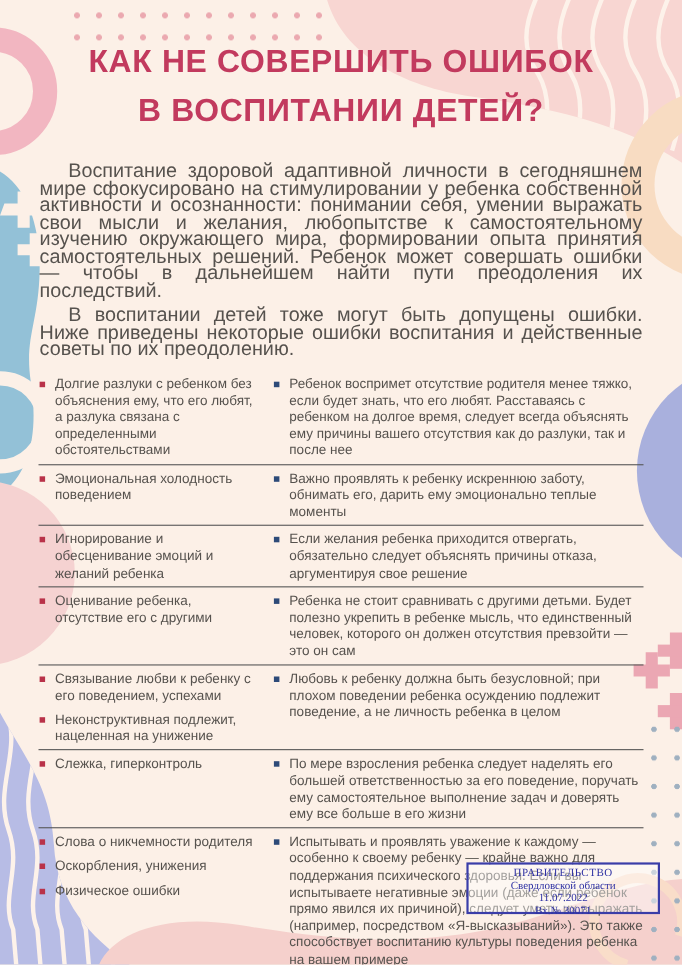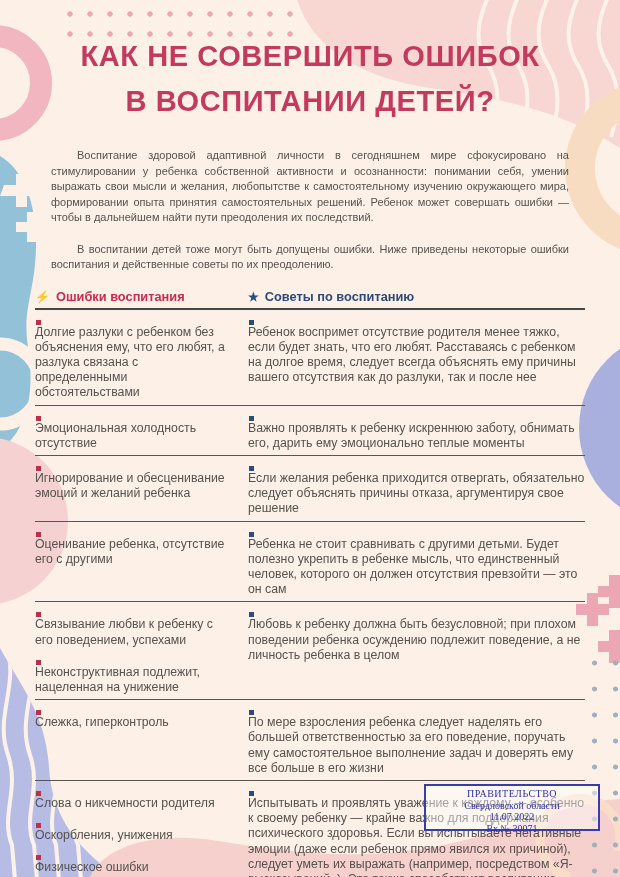--- a/index.html
+++ b/index.html
@@ -24,37 +24,37 @@
   .content{
     position:absolute;inset:0;z-index:2;
     padding:34px 35px 0;box-sizing:border-box;
   }
   h1{
     margin:0;text-align:center;
     font-size:29px;line-height:45px;font-weight:bold;
     color:#c23a5e;letter-spacing:.6px;
   }
   .intro-p{
-    margin:16px;color:#56524e;
-    font-size:11px;line-height:15.5px;
+    margin:1px;color:#56524e;
+    font-size:18px;line-height:15.5px;
     text-align:justify;text-indent:26px;
   }
   .intro-p + .intro-p{margin-top:7px;}
   .intro{margin-top:24px;}
   .table{margin-top:11px;}
   .thead{display:flex;align-items:flex-end;border-bottom:2px solid #474747;padding-bottom:4px;}
   .cell-m{width:213px;padding-right:16px;box-sizing:border-box;flex:none;}
   .cell-a{flex:1;min-width:0;}
   .th-label{font-weight:bold;font-size:12.8px;}
   .th-m{color:#c22f50;}
   .th-a{color:#2d4a78;}
   .hicon{display:inline-block;margin-right:6px;font-size:12px;}
   .row{display:flex;border-bottom:1px solid #565656;padding:5px 0 4px;}
   .row:last-child{border-bottom:none;}
-  .item{display:flex;color:#56524e;font-size:12.3px;line-height:15.2px;flex-direction:column;}
+  .item{display:flex;color:#56524e;font-size:12.3px;line-height:15.2px;}
   .item + .item{margin-top:7px;}
   .bullet{width:5px;height:5px;flex:none;margin:5px 9px 0 1px;}
   .bullet-red{background:#b93249;}
   .bullet-blue{background:#2d4a78;}
   .stamp{
     position:absolute;left:424px;top:784px;width:176px;height:47px;
     border:2px solid #3a3da8;background:rgba(255,255,255,.45);
     z-index:3;color:#2e31a3;text-align:center;
     font-family:"Liberation Serif",serif;
     font-size:10px;line-height:11.5px;padding-top:2px;box-sizing:border-box;
@@ -131,49 +131,41 @@
       <span>КАК НЕ СОВЕРШИТЬ ОШИБОК</span><br>
       <span>В ВОСПИТАНИИ ДЕТЕЙ?</span>
     </h1>
 
     <div class="intro">
       <p class="intro-p">Воспитание здоровой адаптивной личности в сегодняшнем мире сфокусировано на стимулировании у ребенка собственной активности и осознанности: понимании себя, умении выражать свои мысли и желания, любопытстве к самостоятельному изучению окружающего мира, формировании опыта принятия самостоятельных решений. Ребенок может совершать ошибки — чтобы в дальнейшем найти пути преодоления их последствий.</p>
       <p class="intro-p">В воспитании детей тоже могут быть допущены ошибки. Ниже приведены некоторые ошибки воспитания и действенные советы по их преодолению.</p>
     </div>
 
     <div class="table">
-      <div class="thead">
-        <div class="cell-m th-m th-label">
-          <span class="hicon">⚡</span><span>Ошибки воспитания</span>
-        </div>
-        <div class="cell-a th-a th-label">
-          <span class="hicon">★</span><span>Советы по воспитанию</span>
-        </div>
-      </div>
       <div id="table-body">
   <div class="row">
     <div class="cell-m cm">
               <div class="item">
                 <span class="bullet bullet-red"></span>
                 <span>Долгие разлуки с ребенком без объяснения ему, что его любят, а разлука связана с определенными обстоятельствами</span>
               </div>
             </div>
     <div class="cell-a ca">
               <div class="item">
                 <span class="bullet bullet-blue"></span>
                 <span>Ребенок воспримет отсутствие родителя менее тяжко, если будет знать, что его любят. Расставаясь с ребенком на долгое время, следует всегда объяснять ему причины вашего отсутствия как до разлуки, так и после нее</span>
               </div>
             </div>
   </div>
 
   <div class="row">
     <div class="cell-m cm">
               <div class="item">
                 <span class="bullet bullet-red"></span>
-                <span>Эмоциональная холодность отсутствие</span>
+                <span>Эмоциональная холодность поведением</span>
               </div>
             </div>
     <div class="cell-a ca">
               <div class="item">
                 <span class="bullet bullet-blue"></span>
                 <span>Важно проявлять к ребенку искреннюю заботу, обнимать его, дарить ему эмоционально теплые моменты</span>
               </div>
             </div>
   </div>
 

